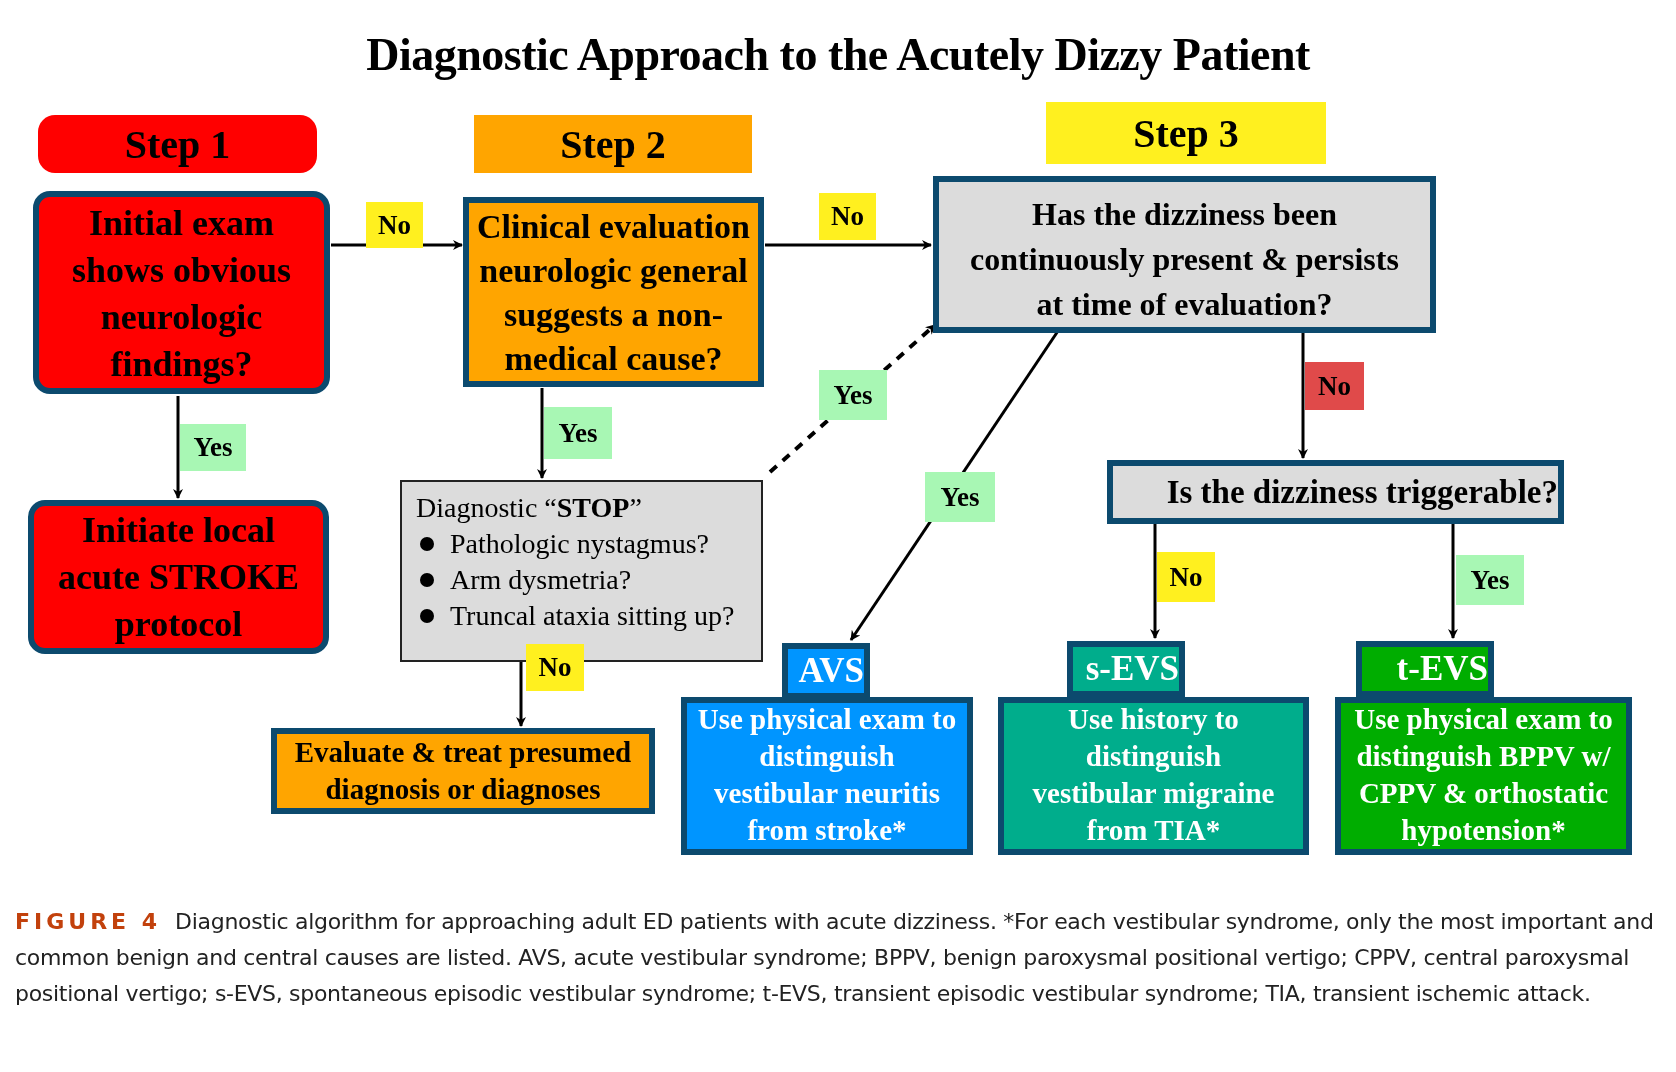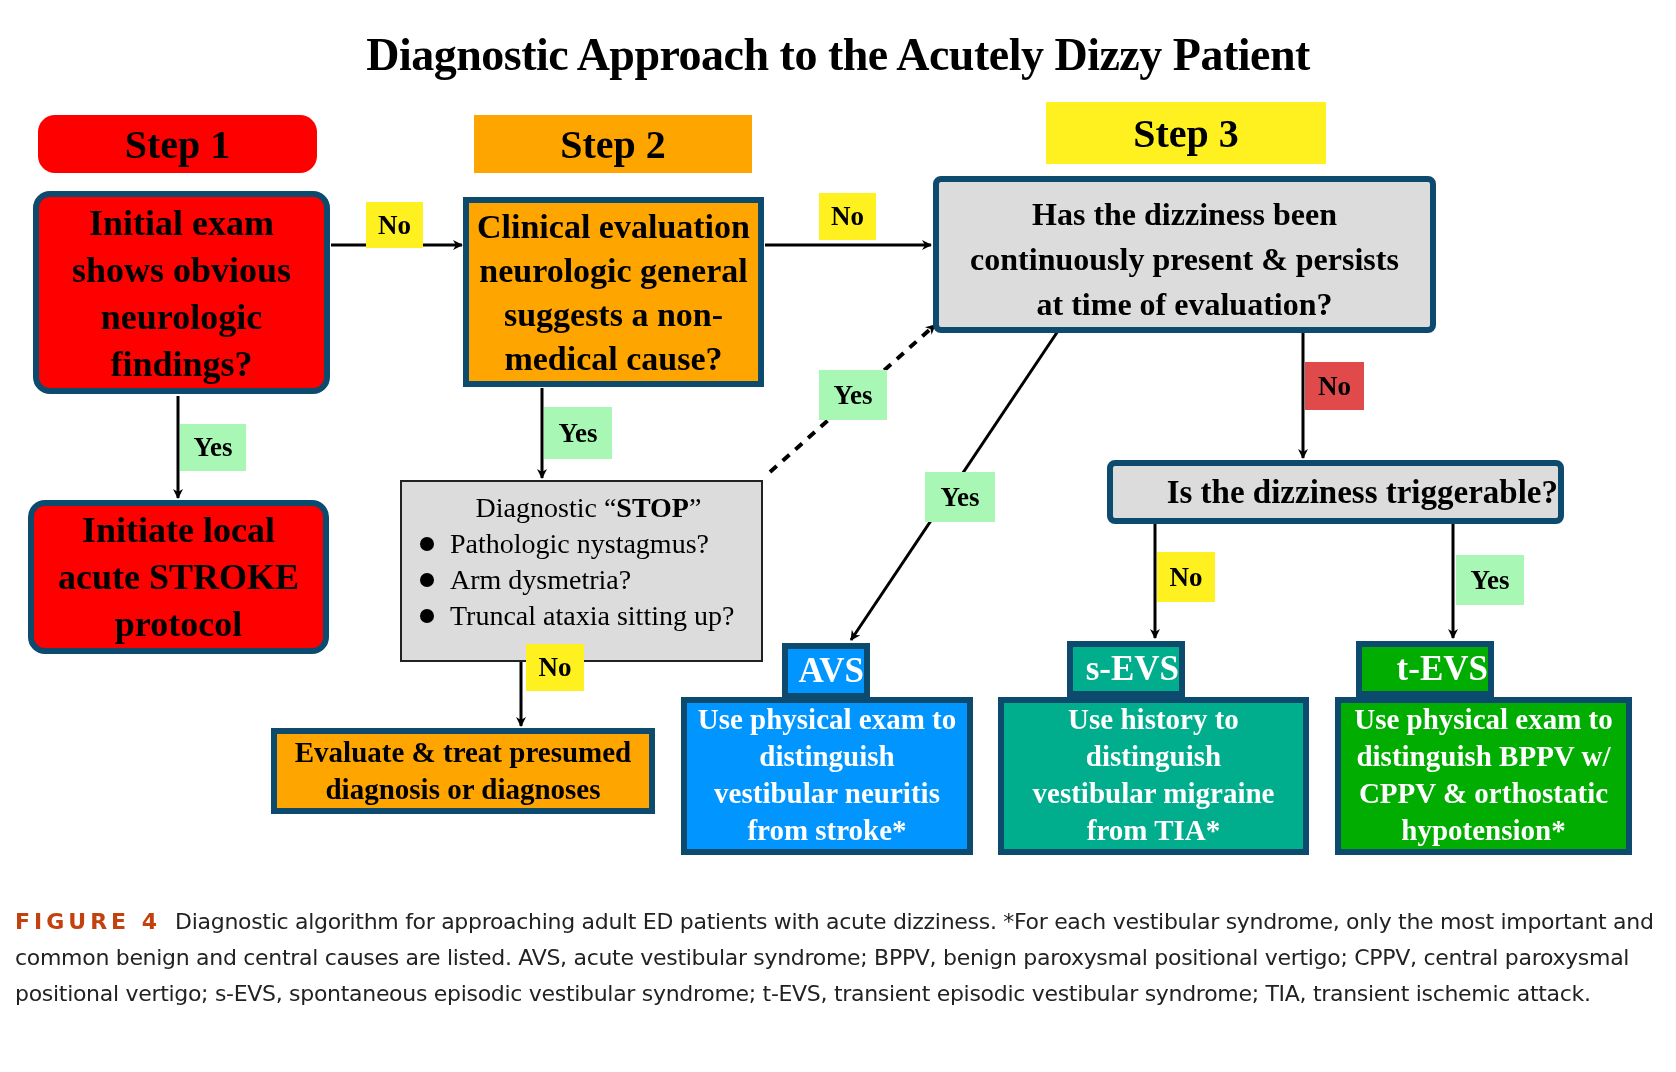--- a/index.html
+++ b/index.html
@@ -20,30 +20,30 @@
   }
   .lbl {
     display: flex; align-items: center; justify-content: center;
     font-family: "Liberation Serif", serif; font-weight: bold; font-size: 27px; color: #000;
   }
   .yellow { background: #fff01f; }
   .green { background: #a8f7b4; }
   .redlbl { background: #e04a4a; }
   .red { background: #ff0000; border-radius: 17px; }
   .orange { background: #ffa500; }
-  .gray { background: #dcdcdc; border-radius: 8px; }
+  .gray { background: #dcdcdc; }
   .blue { background: #0095ff; color: #fff; }
   .teal { background: #00ad8c; color: #fff; }
   .kgreen { background: #00ad00; color: #fff; }
   .stop-box {
     border: 2px solid #222; background: #dcdcdc;
     font-family: "Liberation Serif", serif; font-size: 28px; color: #000;
     padding: 8px 0 0 14px;
   }
-  .stop-title { text-align: center; line-height: 36px; }
+  .stop-title { text-align: left; line-height: 36px; }
   .stop-item { display: flex; align-items: center; line-height: 36px; }
   .bullet { width: 14px; height: 14px; border-radius: 50%; background: #000; margin: 0 16px 0 4px; flex: none; }
   .caption {
     left: 15px; top: 904px; width: 1650px;
     font-family: "DejaVu Sans", sans-serif; font-size: 22px; line-height: 36px; color: #222;
     letter-spacing: -0.3px;
   }
   .figlabel { color: #c2410c; font-weight: bold; letter-spacing: 4px; margin-right: 14px; }
   svg.conn { position: absolute; left: 0; top: 0; }
 </style>

